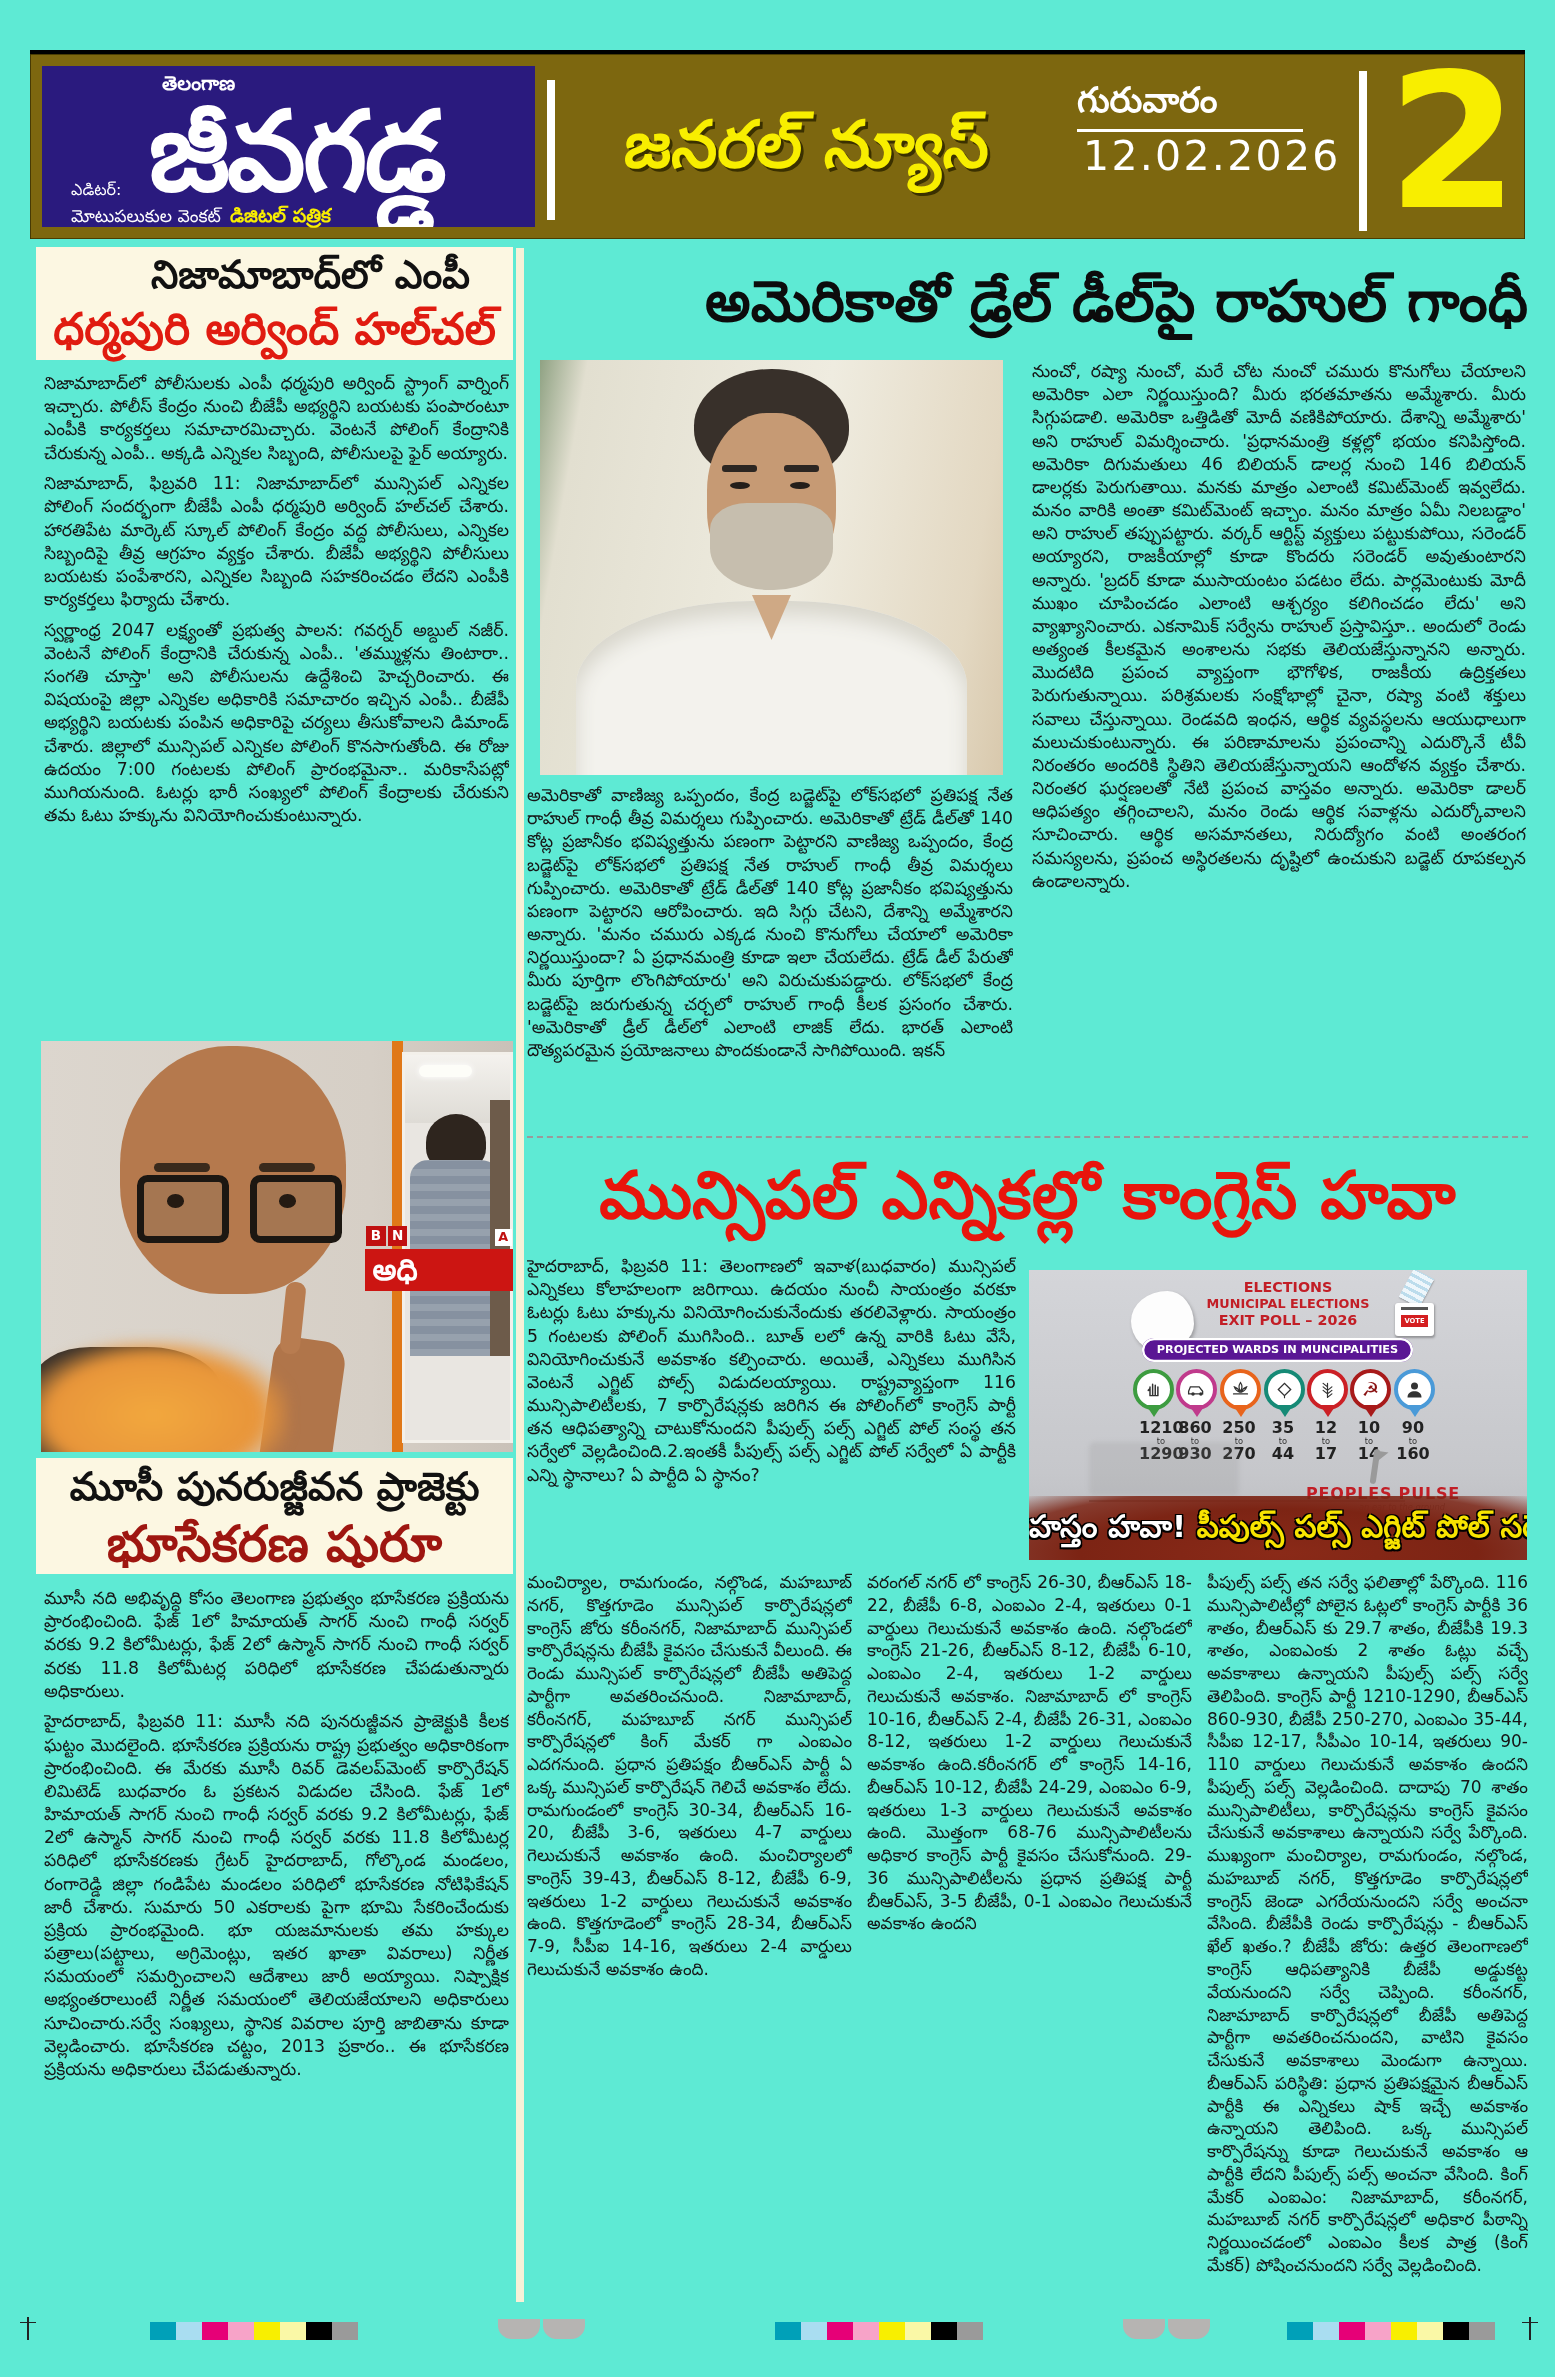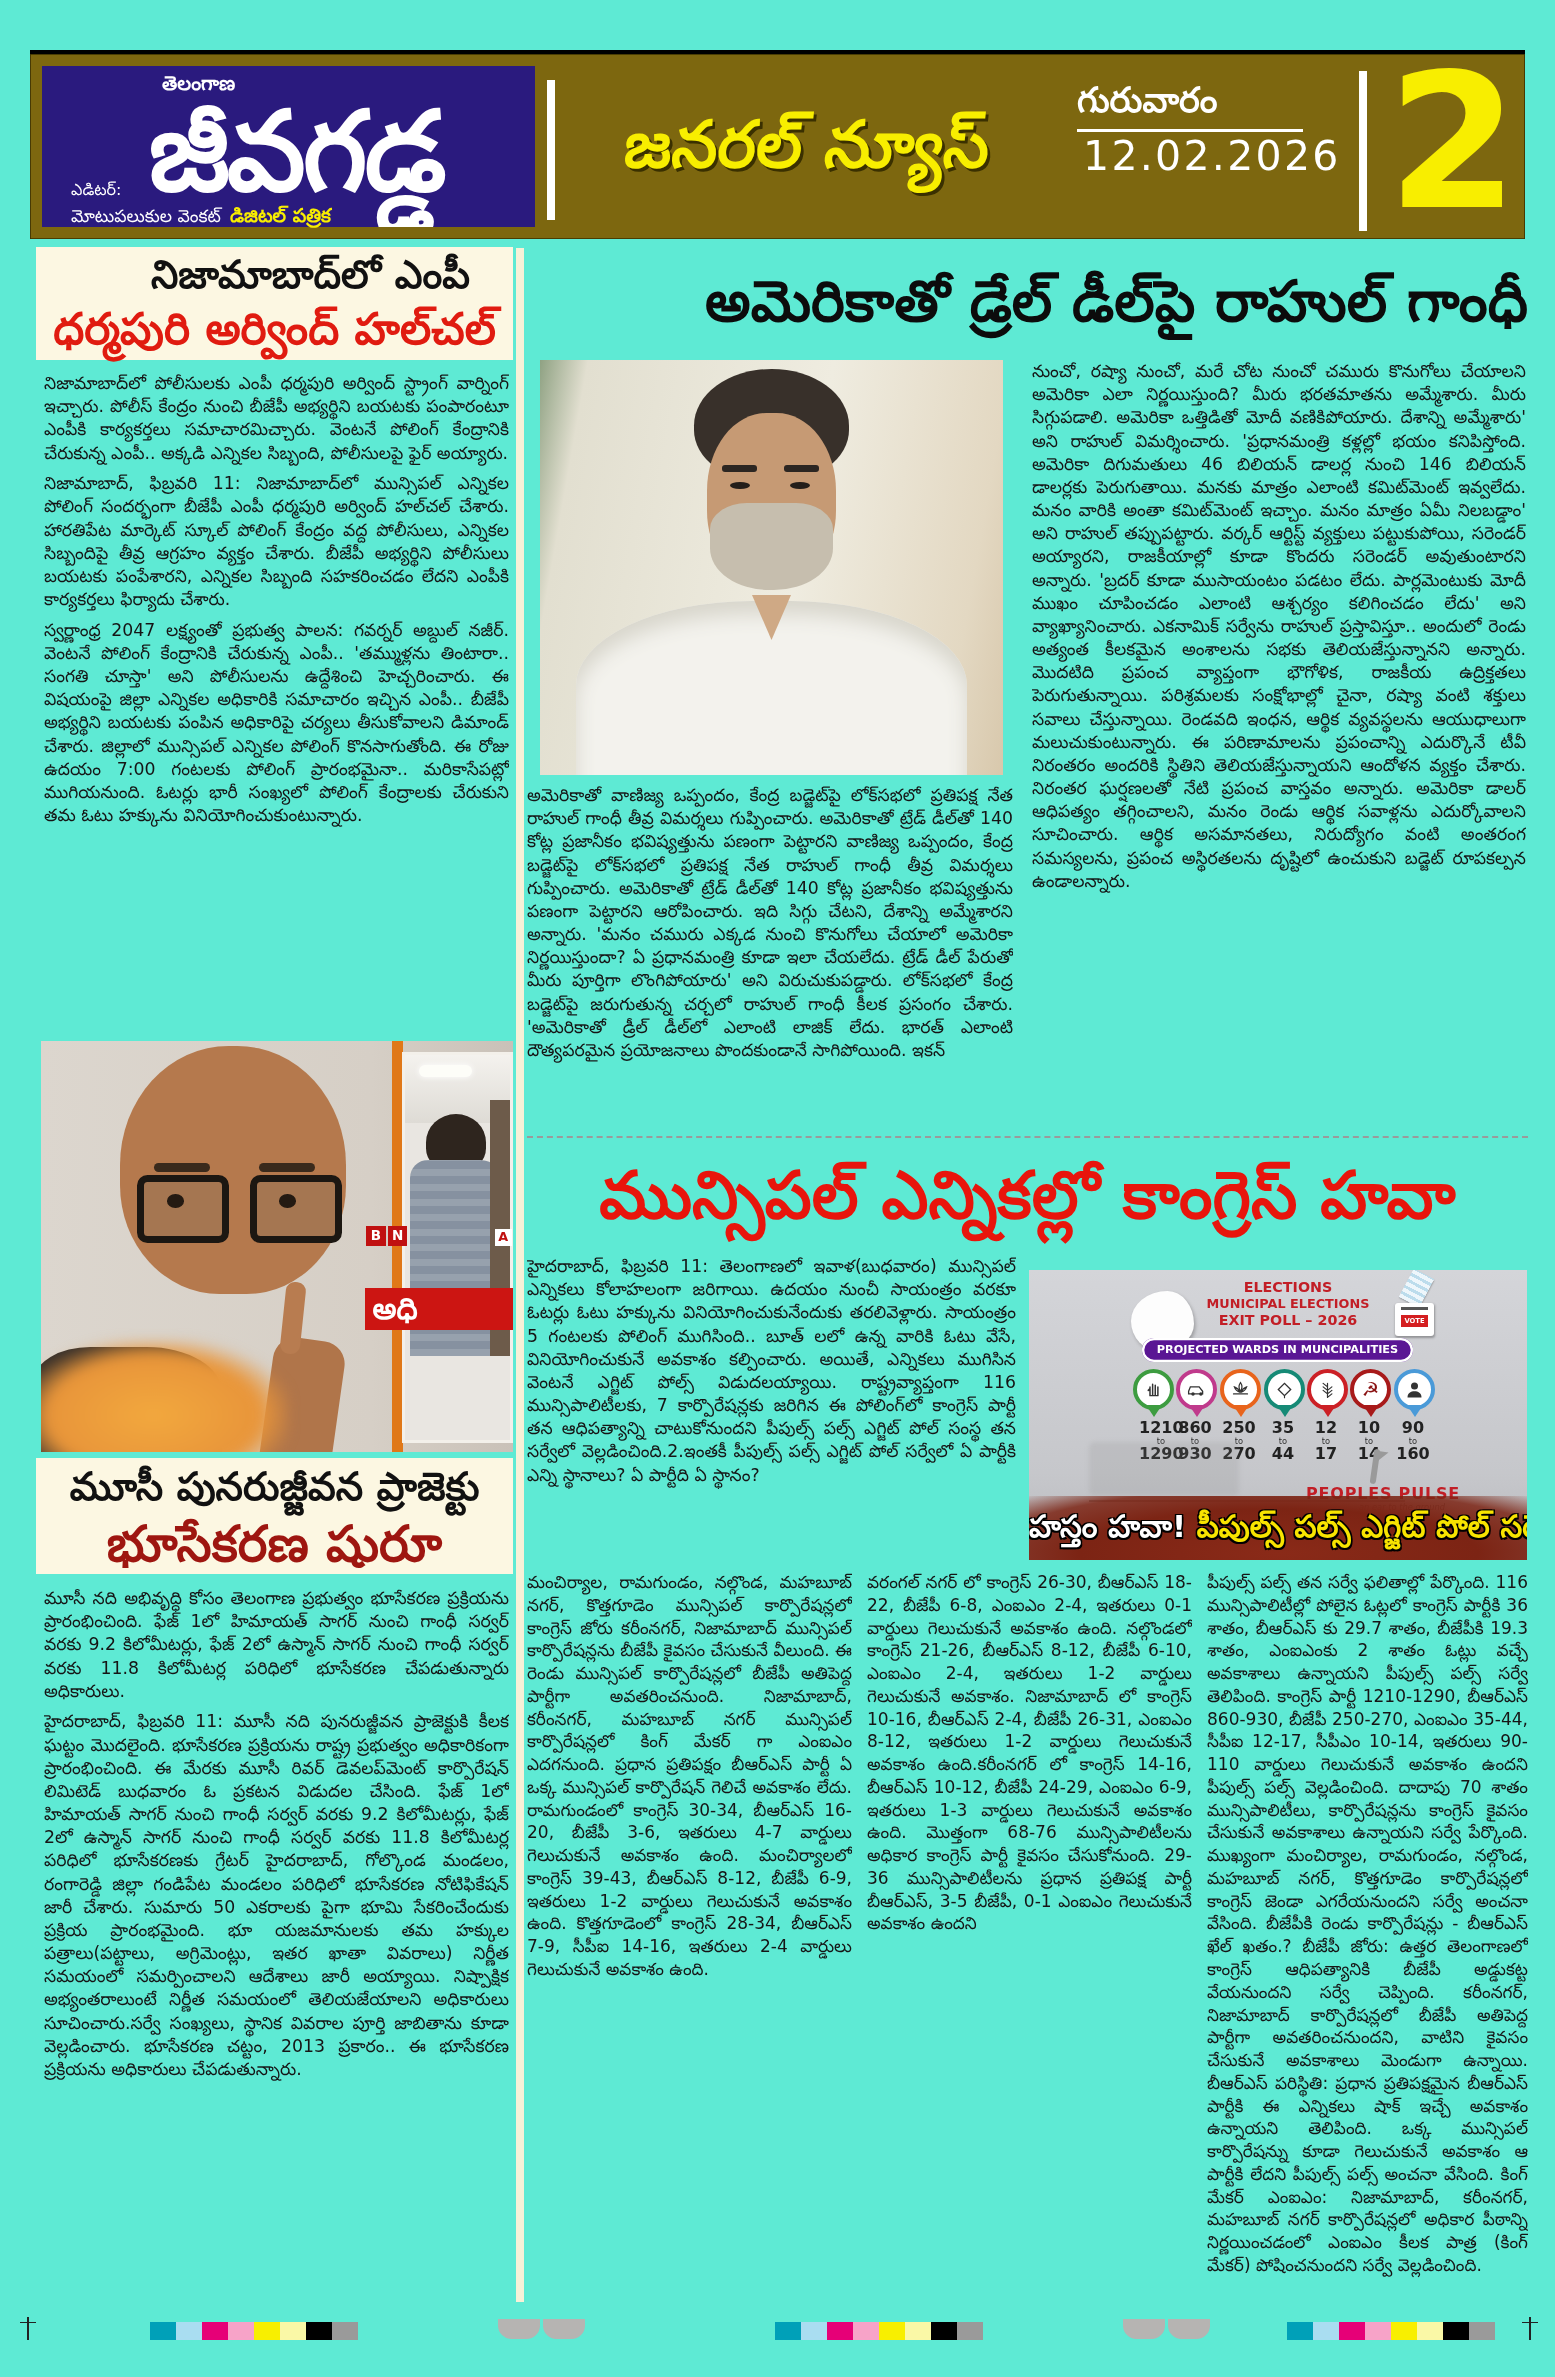--- a/index.html
+++ b/index.html
@@ -77,21 +77,21 @@
   #photo-mp .orangeblur{position:absolute;left:-22.6px;bottom:-38px;width:271px;height:150px;background:radial-gradient(ellipse,#f2a83e 0%,#e8953a 55%,rgba(232,150,58,0) 75%);filter:blur(6px);}
   #photo-mp .frame-orange{position:absolute;left:351px;top:0;width:10.5px;height:411px;background:#e07818;}
   #photo-mp .inset{position:absolute;left:361px;top:10.5px;width:111px;height:391px;background:#e9e6e1;border:3.8px solid #f3f0ea;box-sizing:border-box;}
   #photo-mp .inset .ceil{position:absolute;left:0;top:0;width:100%;height:68px;background:linear-gradient(#f4f2ee,#dedbd5);}
   #photo-mp .inset .lamp{position:absolute;left:13.5px;top:10.5px;width:53px;height:12px;background:#fdfdf8;border-radius:6px;box-shadow:0 0 6px #fff;}
   #photo-mp .inset .man-hair{position:absolute;left:21px;top:59px;width:60px;height:57px;background:#2e251e;border-radius:50% 50% 40% 40%;}
   #photo-mp .inset .man-shirt{position:absolute;left:4.5px;top:105px;width:93px;height:196px;background:repeating-linear-gradient(0deg,#97a1ad 0 7.5px,#8691a0 7.5px 15px),repeating-linear-gradient(90deg,rgba(255,255,255,.25) 0 6.8px,rgba(40,50,70,.25) 6.8px 13.5px);border-radius:18px 22.6px 0 0;}
   #photo-mp .inset .door{position:absolute;right:0;top:45px;width:19.6px;height:256px;background:#6d5b4a;}
   #photo-mp .bn-strip{position:absolute;left:325px;top:185px;height:19.6px;display:flex;gap:2.3px;}
   #photo-mp .bn-strip .bnbox{width:19.6px;height:19.6px;background:#c01010;color:#fff;font-weight:bold;font-size:13.5px;text-align:center;line-height:19.6px;}
-  #photo-mp .ticker{position:absolute;left:324px;top:208px;width:149px;height:42px;background:#cc1512;color:#fff;font-size:30px;font-weight:bold;line-height:42px;padding-left:7.5px;box-sizing:border-box;overflow:hidden;margin-top:39px;}
+  #photo-mp .ticker{position:absolute;left:324px;top:208px;width:149px;height:42px;background:#cc1512;color:#fff;font-size:30px;font-weight:bold;line-height:42px;padding-left:7.5px;box-sizing:border-box;overflow:hidden;}
   #photo-mp .a-chip{position:absolute;right:1.5px;top:188px;width:16.6px;height:16.6px;background:#fff;color:#c01010;font-weight:bold;font-size:12.8px;text-align:center;line-height:16.6px;}
 
   
   #infog{left:1029px;top:1270px;width:498px;height:290px;background:linear-gradient(#d4d5d9 0%,#c6c7cb 70%,#b8b9bd 100%);overflow:hidden;}
   #infog .map{position:absolute;left:102px;top:21px;width:63px;height:60px;background:#fdfdfd;border-radius:58% 42% 55% 45%/50% 55% 45% 50%;box-shadow:1.5px 2.3px 3.8px rgba(0,0,0,.25);}
   #infog .title{position:absolute;left:164px;top:9px;width:190px;color:#c21e26;font-weight:bold;text-align:center;}
   #infog .t1{font-size:14.3px;line-height:16.6px;}
   #infog .t2{font-size:12.8px;line-height:16px;}
   #infog .t3{font-size:14.3px;line-height:17.3px;}
   #infog .ballot{position:absolute;left:366px;top:33px;width:39px;height:33px;background:#fff;border-radius:3px;box-shadow:0.8px 1.5px 2.3px rgba(0,0,0,.3);}

